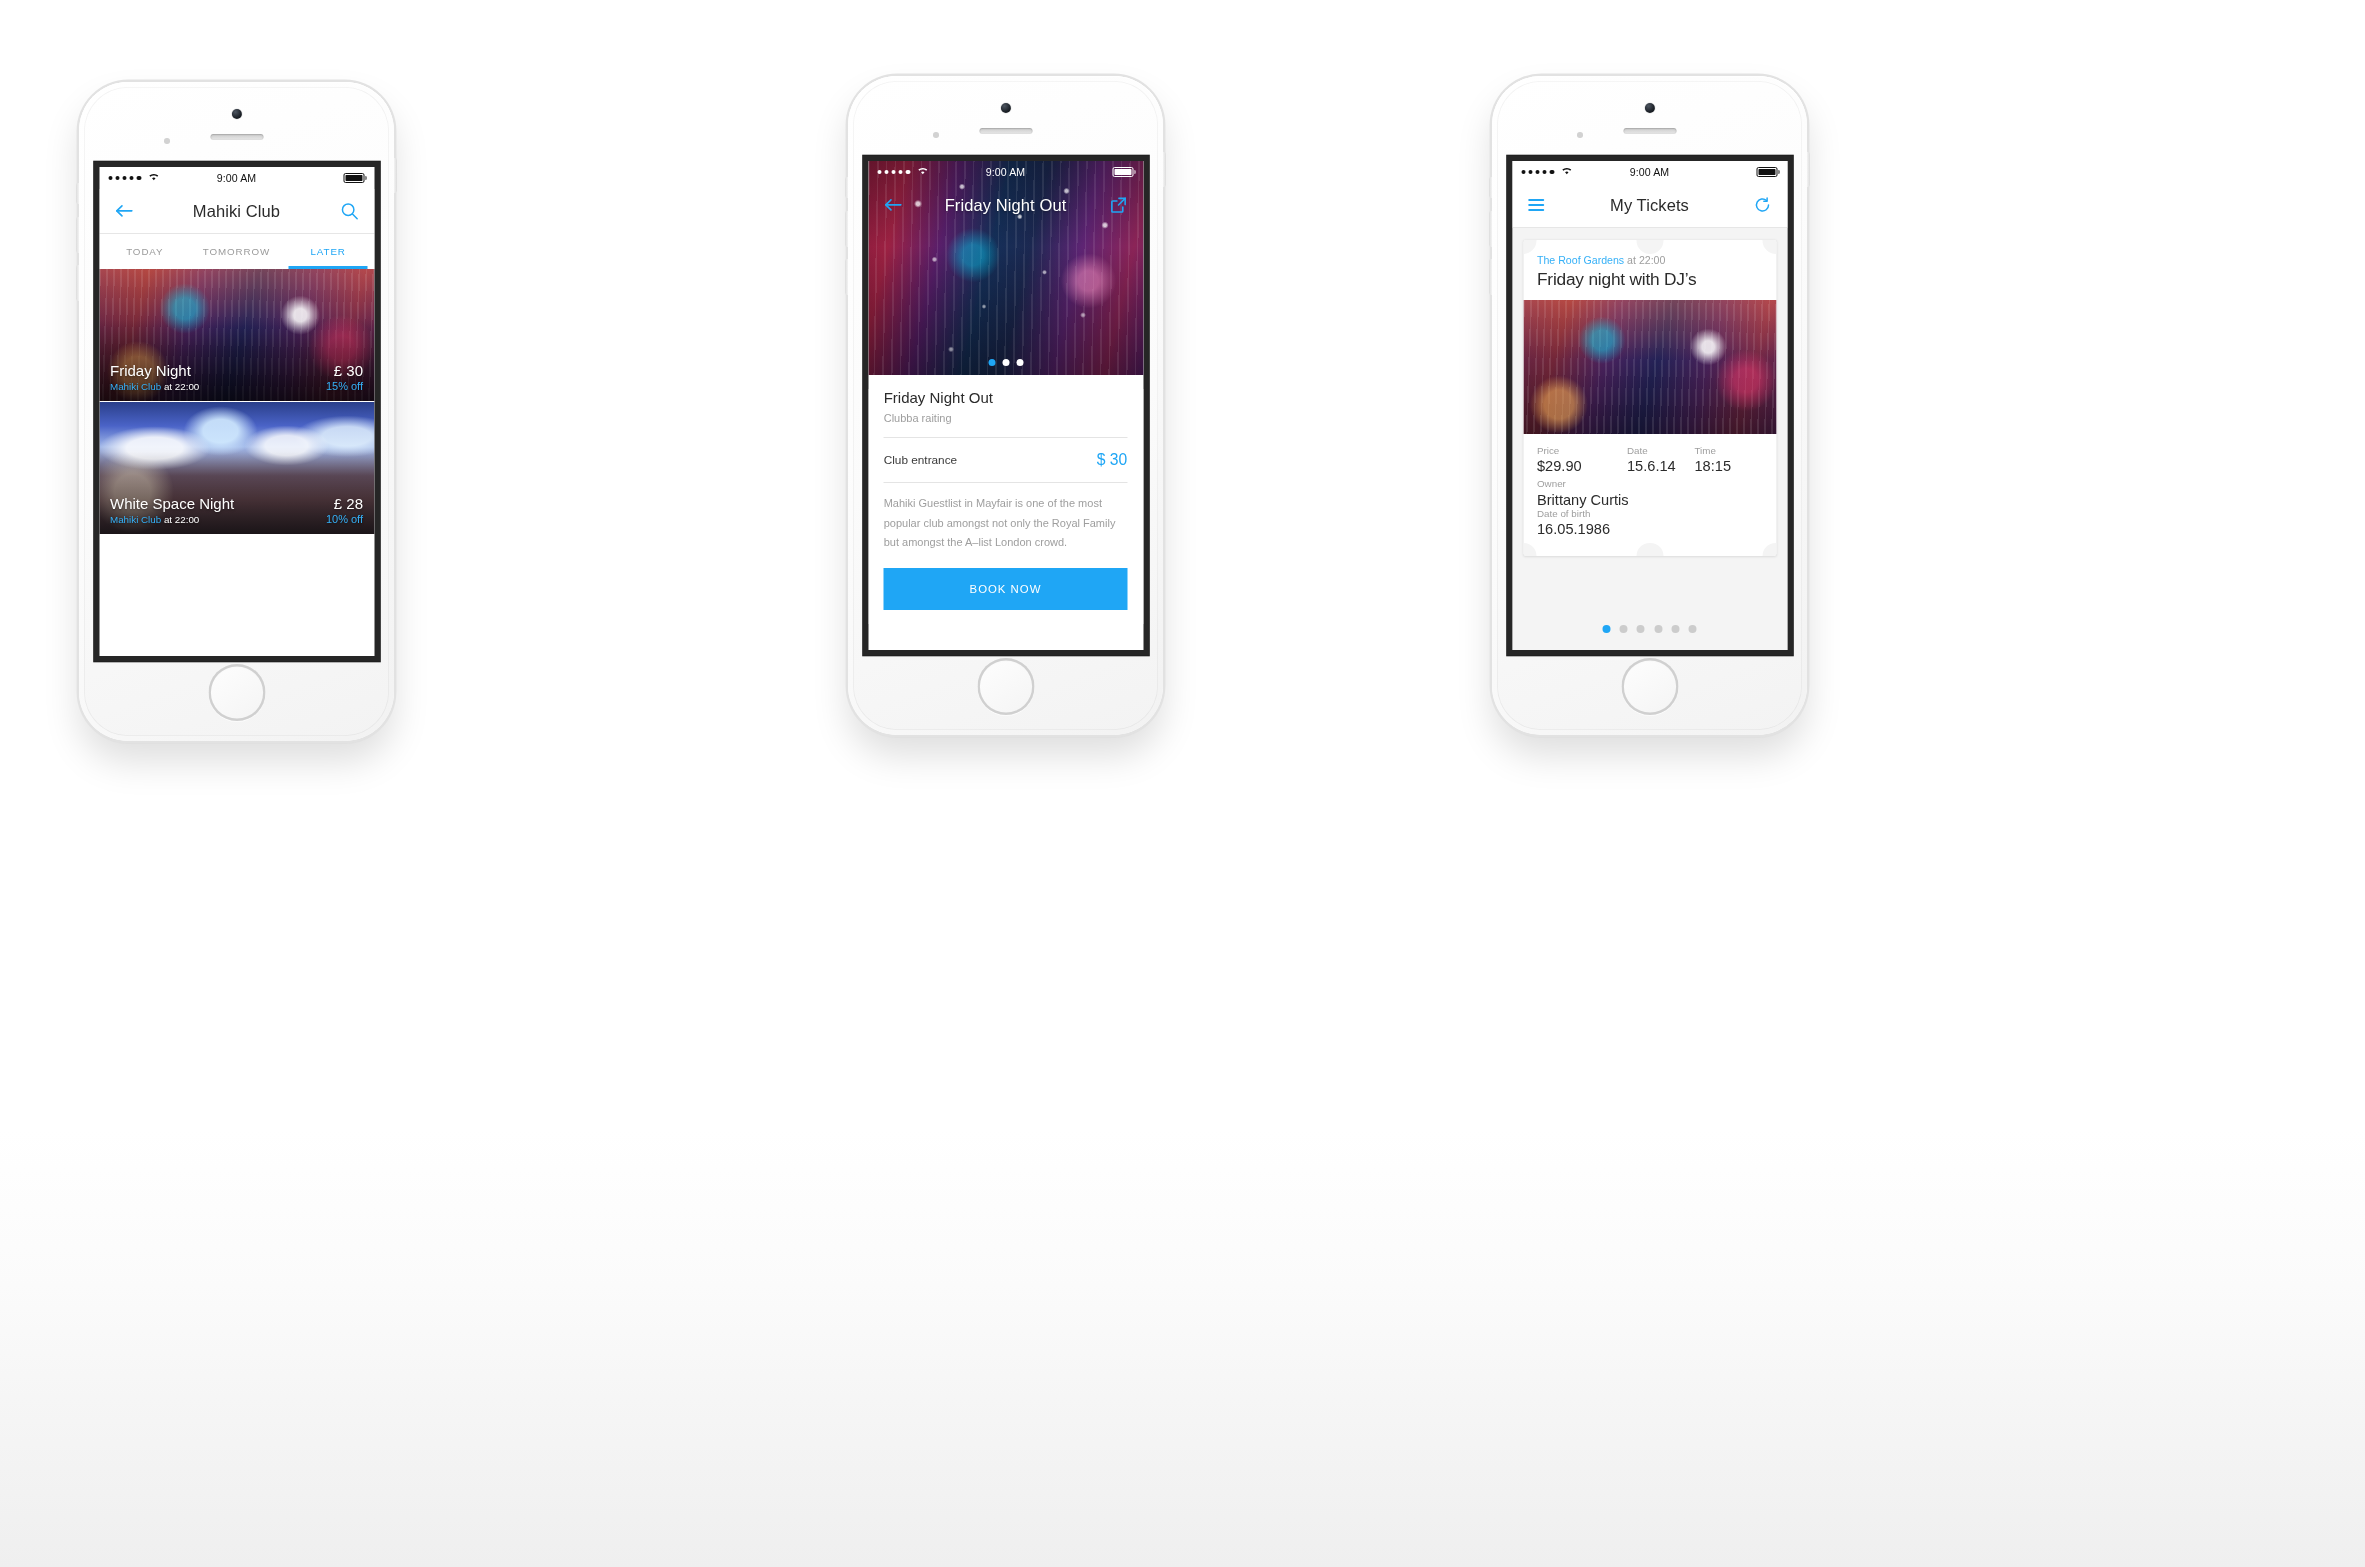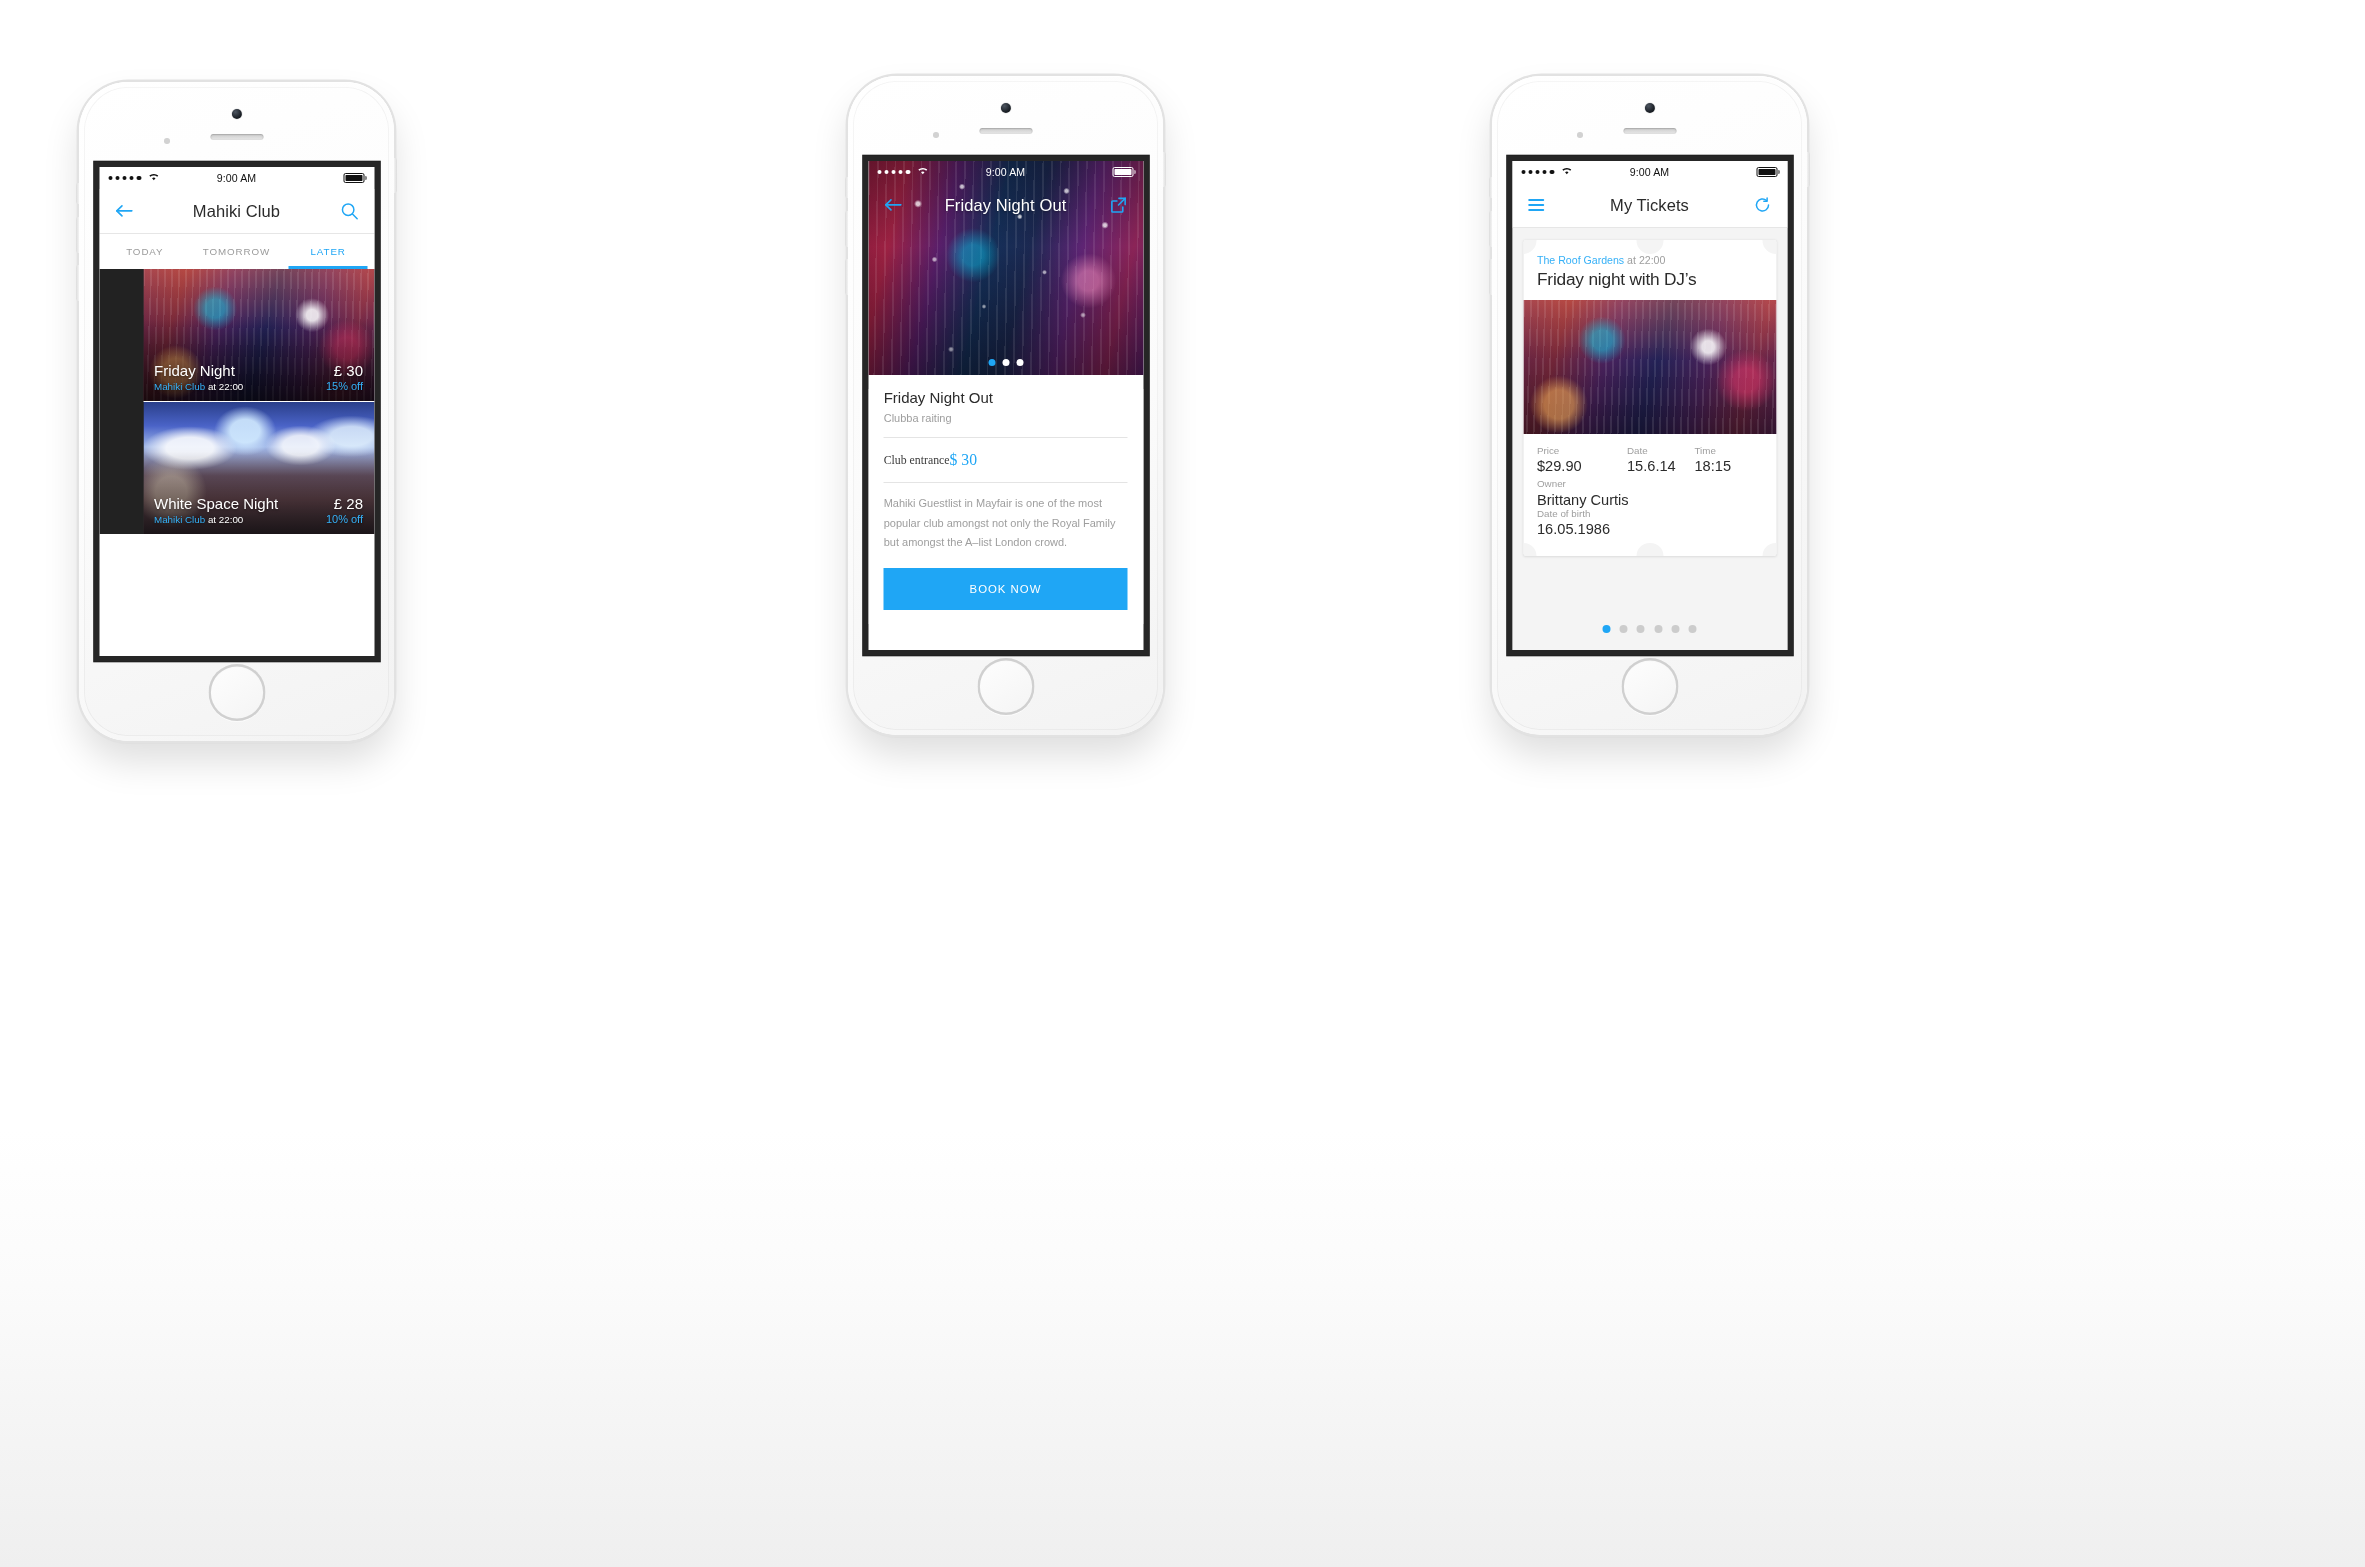--- a/index.html
+++ b/index.html
@@ -134,21 +134,21 @@
   .tab{
     flex:1;display:flex;align-items:center;justify-content:center;
     font-size:9.8px;letter-spacing:0.9px;color:#9b9b9b;position:relative;cursor:pointer;
   }
   .tab.active{color:#1fa6f5;}
   .tab.active::after{
     content:"";position:absolute;left:6.3px;right:6.3px;bottom:0;height:2.8px;background:#1fa6f5;
   }
 
   
-  .evlist{background:#222;padding-left:44px;}
+  .evlist{background:#222;}
   .evcard{position:relative;overflow:hidden;}
   .evcard + .evcard{border-top:1.6px solid #fff;}
   .evimg{position:absolute;inset:0;}
   .evshade{position:absolute;left:0;right:0;bottom:0;height:62%;
     background:linear-gradient(to top,rgba(0,0,0,.60),rgba(0,0,0,0));}
   .evtext{position:absolute;left:11px;bottom:8.7px;z-index:2;}
   .evtitle{font-size:15px;color:#fff;line-height:1.15;text-shadow:0 0.8px 2.4px rgba(0,0,0,.45);}
   .evsub{font-size:9.8px;color:#fff;margin-top:1.6px;text-shadow:0 0.8px 2.4px rgba(0,0,0,.45);}
   .evsub .venue{color:#35b0f7;}
   .evprice{position:absolute;right:11px;bottom:8.7px;z-index:2;text-align:right;}
@@ -206,21 +206,21 @@
   .hero{position:relative;}
   .hero-dots{
     position:absolute;left:0;right:0;bottom:9.4px;display:flex;justify-content:center;gap:7px;z-index:3;
   }
   .hero-dots i{width:7px;height:7px;border-radius:50%;background:#fff;display:block;}
   .hero-dots i.on{background:#1fa6f5;}
   .sheet{background:#fff;padding:0 15.7px;box-sizing:border-box;}
   .sheet-title{font-size:15px;color:#2b2b2b;margin-top:14px;}
   .sheet-sub{font-size:11px;color:#9e9e9e;margin-top:5.5px;}
   .hr{height:0.8px;background:#e4e4e4;margin:13.4px 0 0;}
-  .priceline{display:flex;align-items:center;padding:13.4px 0;font-family:Liberation Serif, serif;}
+  .priceline{display:flex;align-items:center;justify-content:space-between;padding:13.4px 0;}
   .priceline .lbl{font-size:11.8px;color:#3a3a3a;}
   .priceline .val{font-size:15.7px;color:#1fa6f5;}
   .desc{font-size:11px;line-height:1.78;color:#9e9e9e;padding:11px 0 15px;}
   .bookbtn{
     display:block;width:100%;height:42px;border:0;cursor:pointer;
     background:#1fa6f5;color:#fff;font-size:11.4px;letter-spacing:1px;
     font-family:inherit;
   }
   .book-wrap{padding-bottom:14px;}
 

